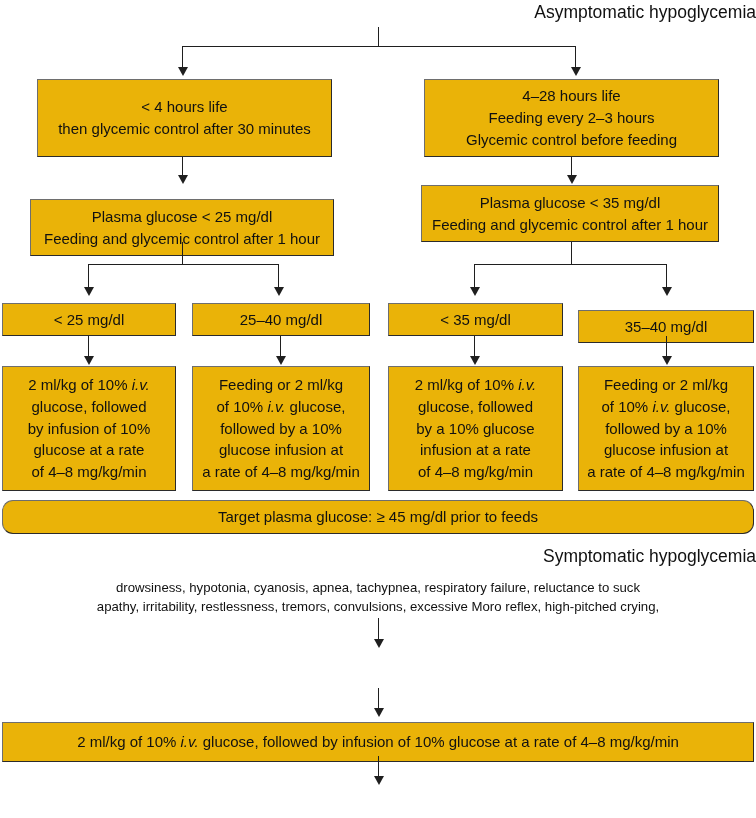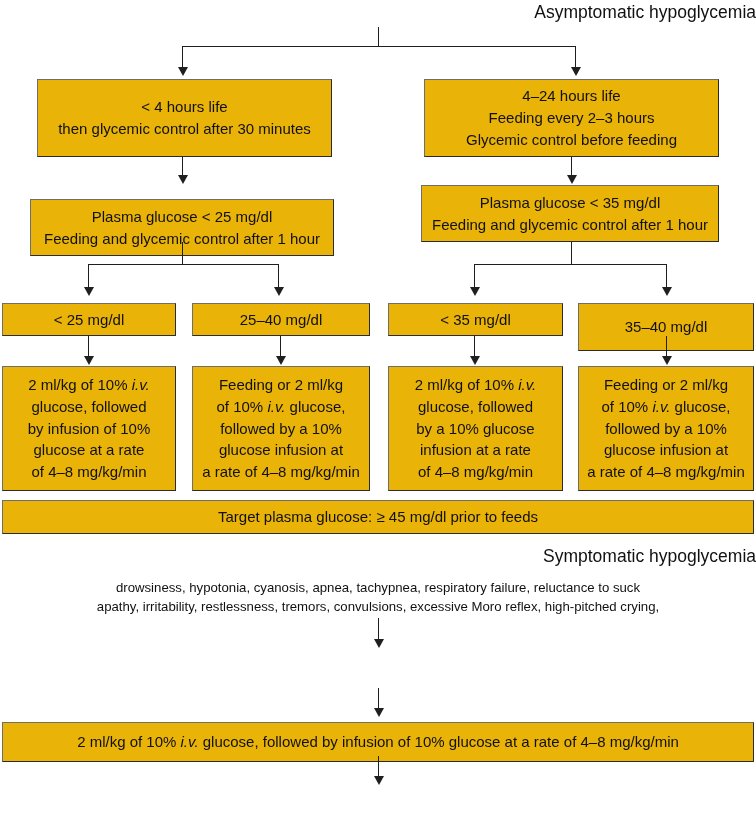--- a/index.html
+++ b/index.html
@@ -94,21 +94,21 @@
 
   <div class="box tall" style="left:37px;top:79px;width:295px;height:78px;">
     <div>
       <div>&lt; 4 hours life</div>
       <div>then glycemic control after 30 minutes</div>
     </div>
   </div>
 
   <div class="box tall" style="left:424px;top:79px;width:295px;height:78px;">
     <div>
-      <div>4–24 hours life</div>
+      <div>4–28 hours life</div>
       <div>Feeding every 2–3 hours</div>
       <div>Glycemic control before feeding</div>
     </div>
   </div>
 
   <div class="vline" style="left:182px;top:157px;height:20px;"></div>
   <div class="arrowhead" style="left:178px;top:175px;"></div>
 
   <div class="vline" style="left:571px;top:157px;height:20px;"></div>
   <div class="arrowhead" style="left:567px;top:175px;"></div>
@@ -143,21 +143,21 @@
 
   <div class="box" style="left:2px;top:303px;width:174px;height:33px;">
     <span>&lt; 25 mg/dl</span>
   </div>
   <div class="box" style="left:192px;top:303px;width:178px;height:33px;">
     <span>25–40 mg/dl</span>
   </div>
   <div class="box" style="left:388px;top:303px;width:175px;height:33px;">
     <span>&lt; 35 mg/dl</span>
   </div>
-  <div class="box" style="left:578px;top:303px;width:176px;height:48px;">
+  <div class="box" style="left:578px;top:310px;width:176px;height:33px;">
     <span>35–40 mg/dl</span>
   </div>
 
   <div class="vline" style="left:88px;top:336px;height:21px;"></div>
   <div class="arrowhead" style="left:84px;top:356px;"></div>
 
   <div class="vline" style="left:280px;top:336px;height:21px;"></div>
   <div class="arrowhead" style="left:276px;top:356px;"></div>
 
   <div class="vline" style="left:474px;top:336px;height:21px;"></div>
@@ -196,21 +196,21 @@
   <div class="box tall" style="left:578px;top:366px;width:176px;height:125px;">
     <div>
         <div>Feeding or 2 ml/kg</div>
         <div>of 10% <i>i.v.</i> glucose,</div>
         <div>followed by a 10%</div>
         <div>glucose infusion at</div>
         <div>a rate of 4–8 mg/kg/min</div>
       </div>
   </div>
 
-  <div class="box" style="left:2px;top:500px;width:752px;height:34px;">
+  <div class="box" style="left:2px;top:500px;width:752px;height:34px;border-radius:11px;">
     <span>Target plasma glucose:  ≥ 45 mg/dl prior to feeds</span>
   </div>
 
   <div class="heading" style="left:0;top:546px;width:756px;">Symptomatic hypoglycemia</div>
 
   <div class="symptom-list" style="left:0;top:578px;width:756px;">
     <div>drowsiness, hypotonia, cyanosis, apnea, tachypnea, respiratory failure, reluctance to suck</div>
     <div>apathy, irritability, restlessness, tremors, convulsions, excessive Moro reflex, high-pitched crying,</div>
   </div>
 

